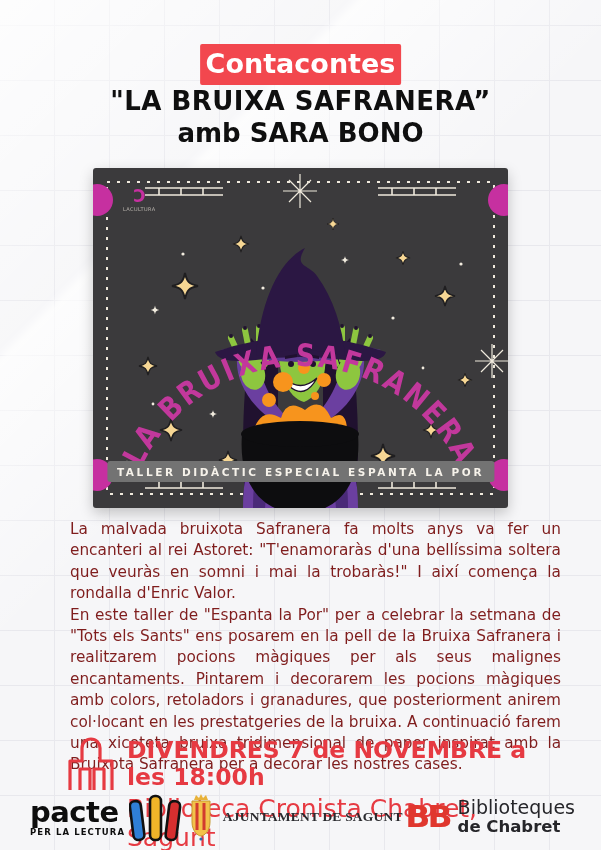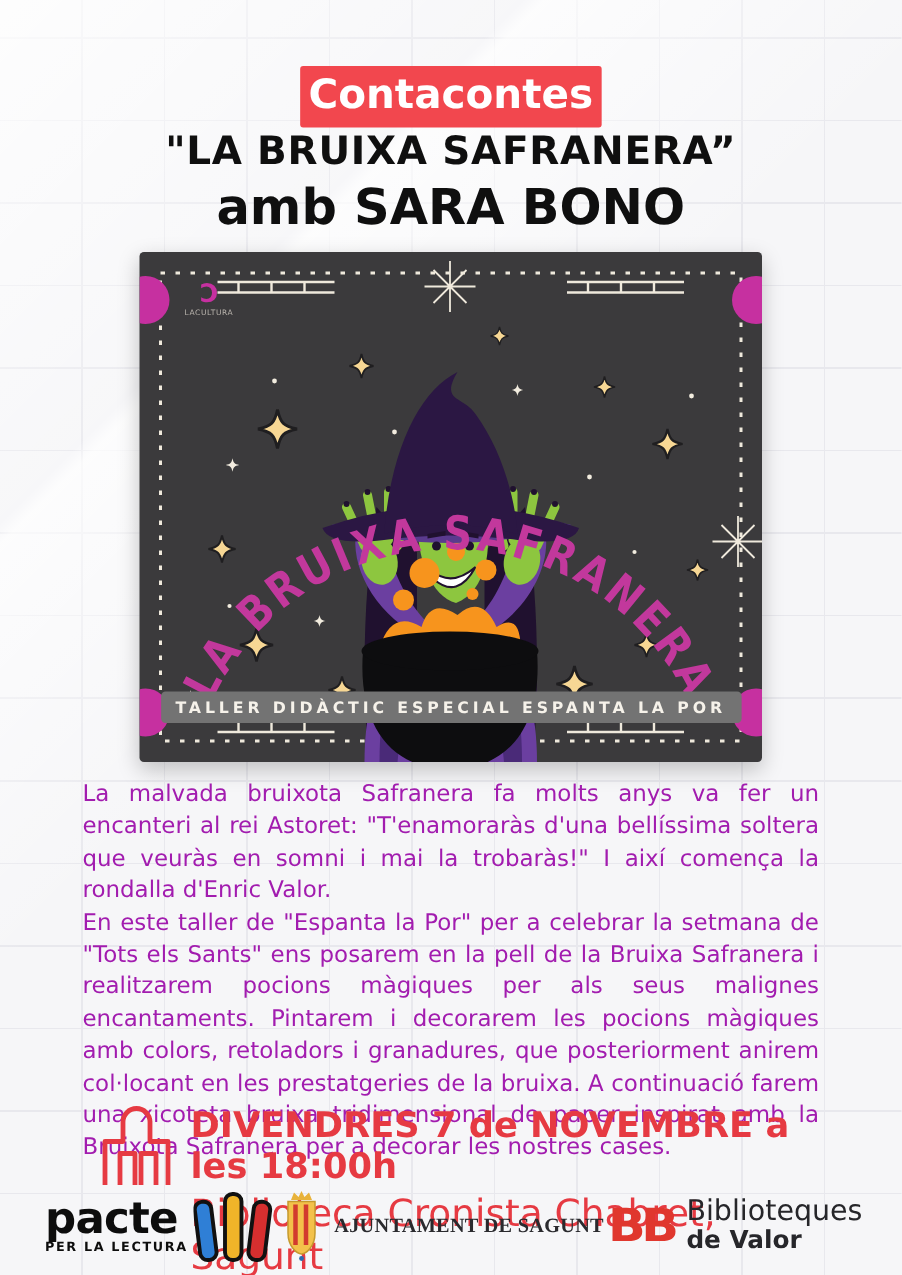--- a/index.html
+++ b/index.html
@@ -16,37 +16,37 @@
   }
   .page { position:relative; width:601px; height:850px; }
 
   .banner {
     position:absolute; top:44px; left:50%; transform:translateX(-50%);
     color:#fff; font-weight:bold; font-size:27px; line-height:1;
     padding:6px 6px 8px; border-radius:2px; white-space:nowrap;
   }
   .title-block { position:absolute; top:86px; width:100%; text-align:center; color:#0f0f0f; }
   .title-line1 { font-size:26px; font-weight:bold; letter-spacing:.5px; }
-  .title-line2 { font-size:33px; font-weight:bold; margin-top:2px; }
+  .title-line2 { font-size:26px; font-weight:bold; margin-top:2px; }
 
   .poster {
     position:absolute; top:168px; left:93px; width:415px; height:340px;
     border-radius:3px; overflow:hidden; box-shadow:0 5px 14px rgba(0,0,0,.22);
   }
   .poster svg { display:block; }
   .poster-caption {
     position:absolute; left:50%; bottom:26px; transform:translateX(-50%);
     background:#737373; color:#f6f2ea; font-size:10.5px; font-weight:bold;
     letter-spacing:2.6px; white-space:nowrap; padding:5px 10px 4px; border-radius:3px;
   }
   .poster-logo { position:absolute; top:20px; left:30px; text-align:center; line-height:1; }
   .poster-logo .glyph { font-size:17px; font-weight:bold; transform:scaleX(-1); display:inline-block; }
   .poster-logo .cap { font-size:5px; color:#b9b4ad; letter-spacing:.4px; margin-top:2px; }
 
-  .desc { position:absolute; top:519px; left:55px; width:491px; color:#a21caf;
+  .desc { position:absolute; top:519px; left:70px; width:491px; color:#7f1d1d;
           font-size:15.3px; line-height:21.4px; text-align:justify; font-weight:500; }
   .desc p { margin:0; }
 
   .event { position:absolute; top:733px; left:55px; width:491px; }
   .event-row { display:flex; align-items:flex-start; }
   .event-icon { flex:0 0 60px; margin-left:6px; }
   .event-lines { margin-left:6px; padding-top:4px; }
   .event-line1 { font-size:23.5px; font-weight:bold; line-height:1.15; }
   .event-line2 { font-size:25px; font-weight:normal; margin-top:3px; }
   .event-line3 { text-align:center; font-size:14.2px; font-weight:bold; letter-spacing:.2px; margin-top:7px; }
@@ -249,18 +249,18 @@
       </svg>
       <div class="aj-text">
         <div class="aj-line1">AJUNTAMENT DE SAGUNT</div>
       </div>
     </div>
 
     <div class="logo-group">
       <div class="bb-mark" style="color:#e0372e">BB</div>
       <div class="bb-text">
         <div class="bb-line1">Biblioteques</div>
-        <div class="bb-line2">de Valor</div>
+        <div class="bb-line2">de Chabret</div>
       </div>
     </div>
   </div>
 
 </div>
 
 </body></html>

